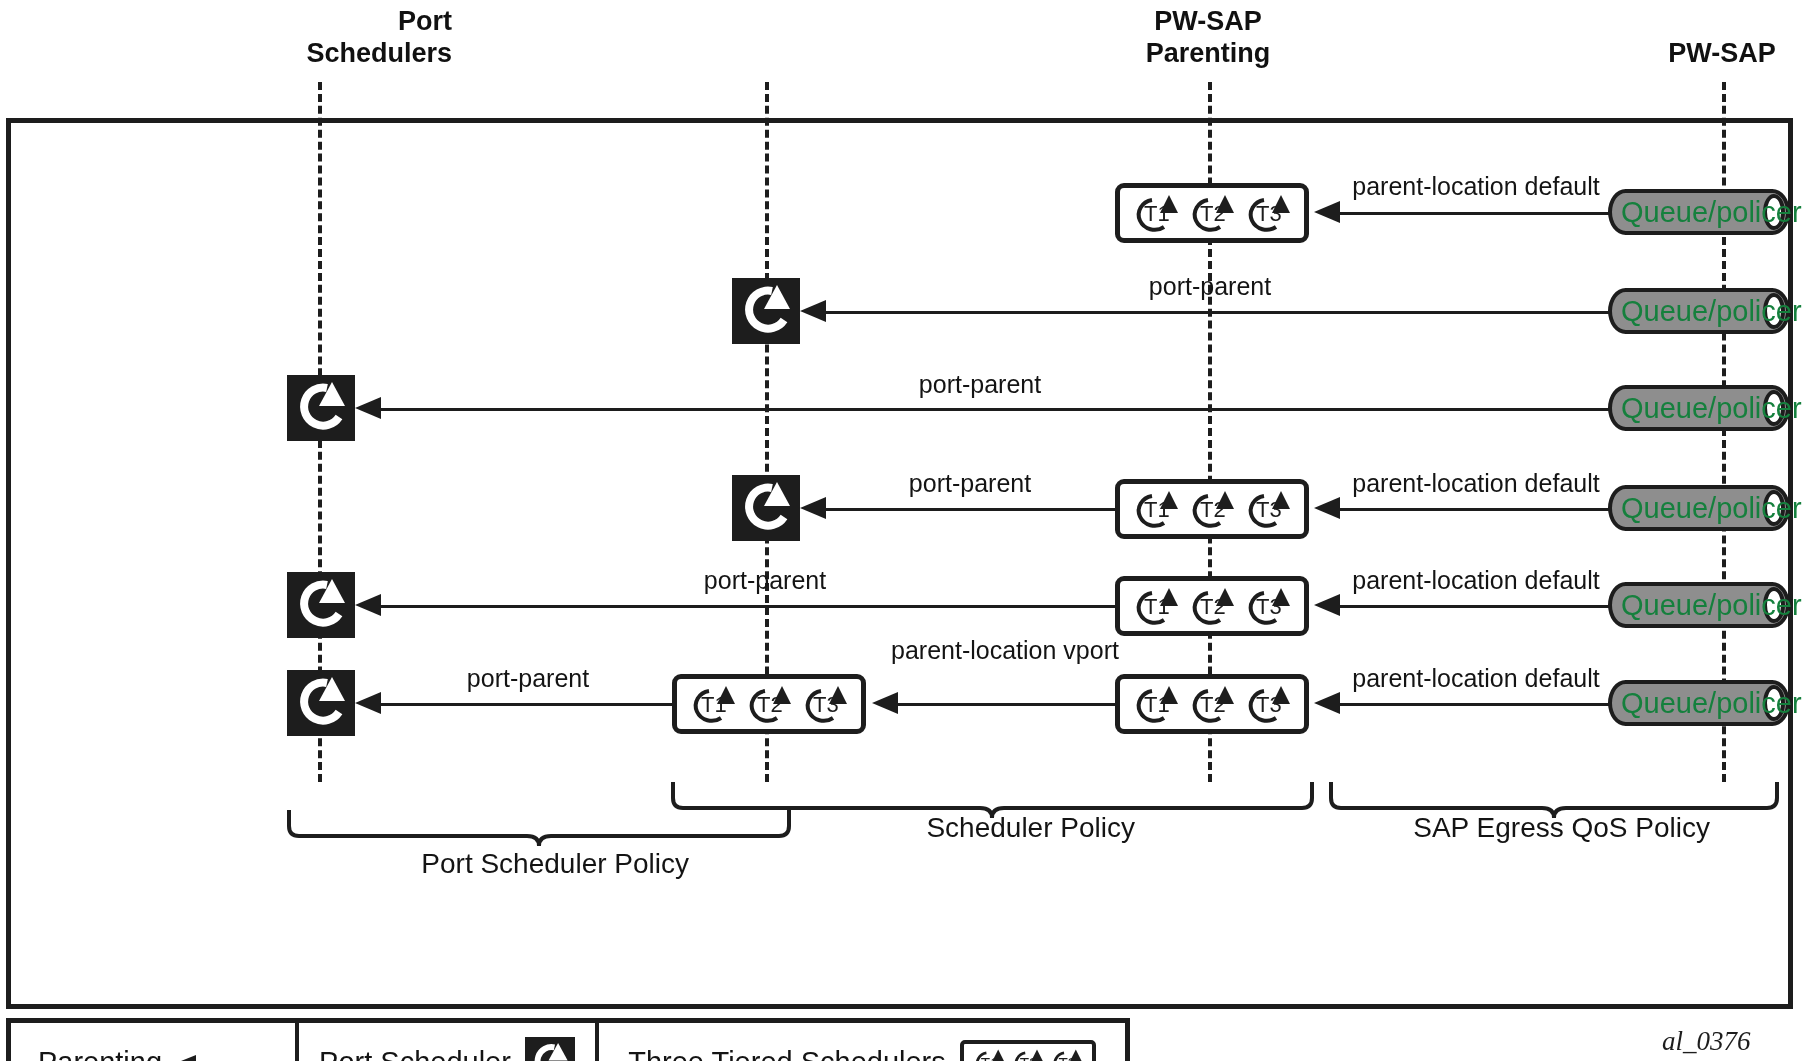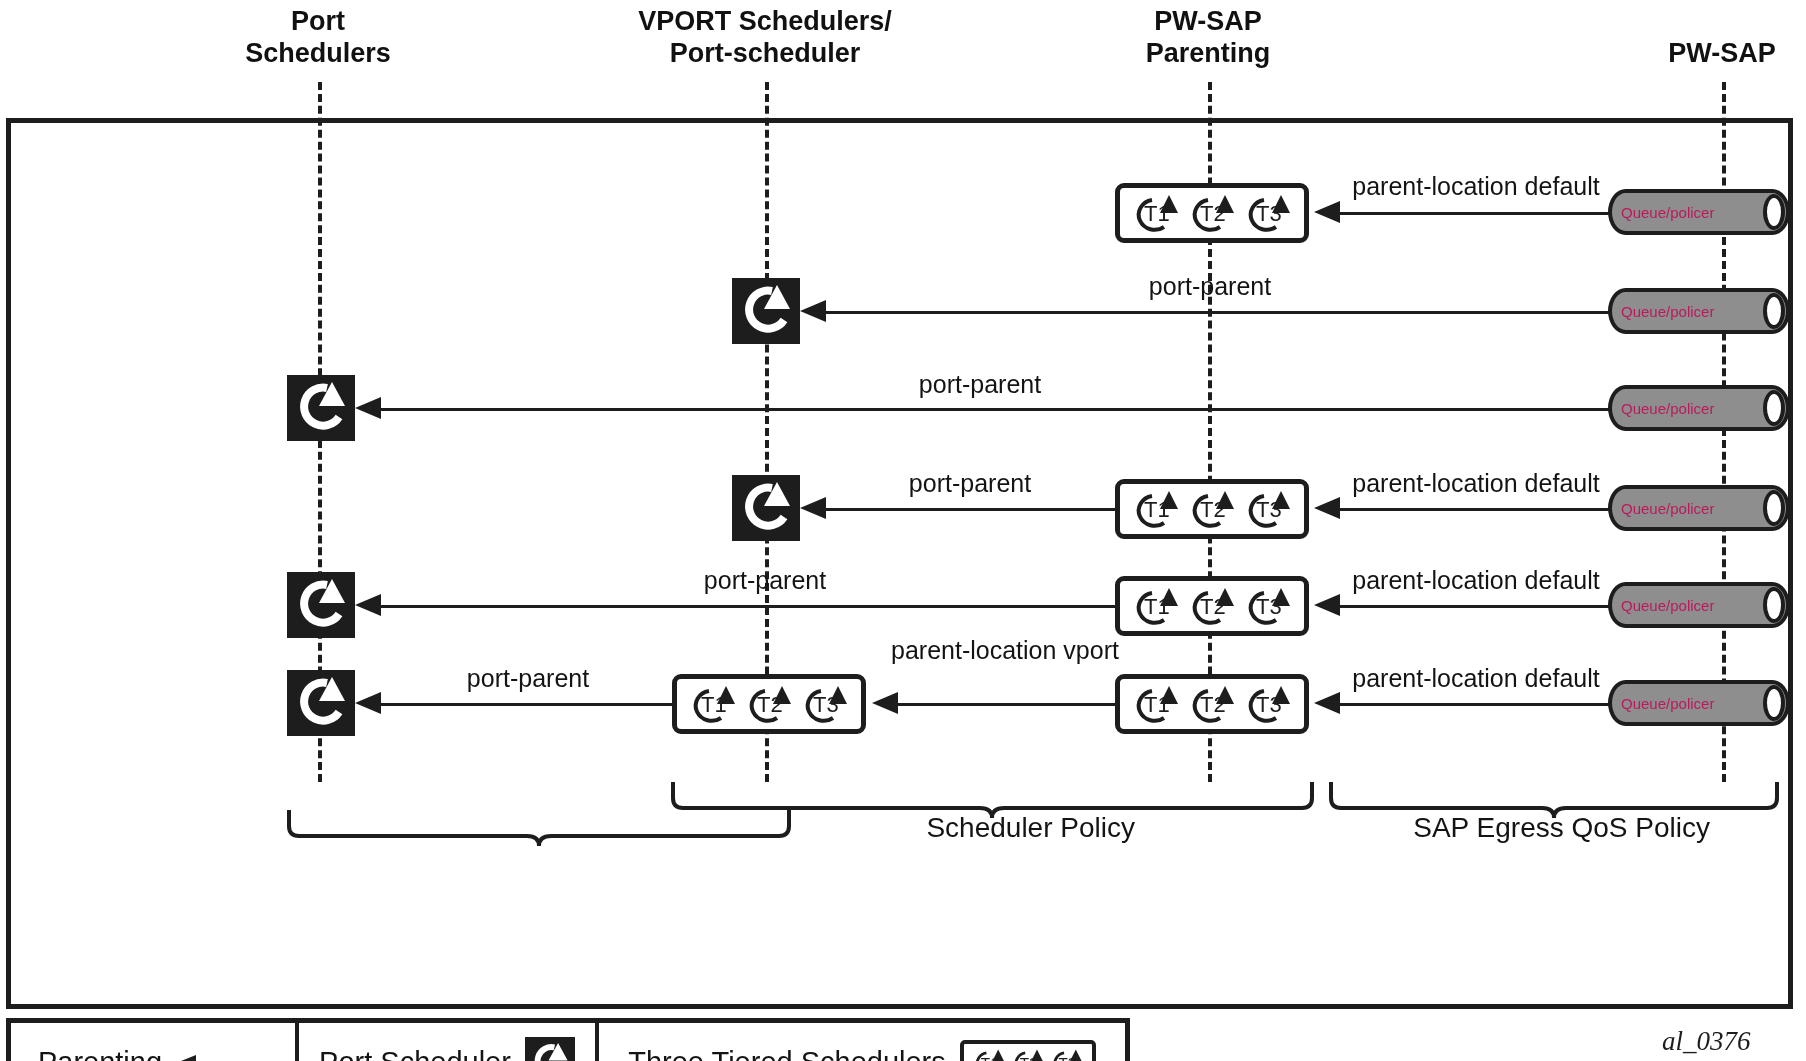--- a/index.html
+++ b/index.html
@@ -17,21 +17,21 @@
   .ps-icon svg{display:block;}
 
   
   .tt-box{position:absolute;background:#fff;border:5px solid #1d1d1d;border-radius:9px;box-sizing:border-box;display:flex;align-items:center;justify-content:center;}
   .tt-box svg{display:block;}
 
   
   .qp{position:absolute;box-sizing:border-box;}
   .qp .body{position:absolute;left:0;top:0;right:0;bottom:0;background:#8e8e8e;border:4px solid #1d1d1d;border-radius:20px/26px;box-sizing:border-box;}
   .qp .cap{position:absolute;right:5px;top:5px;width:22px;height:calc(100% - 10px);border:4px solid #1d1d1d;border-radius:50%;background:#ffffff;box-sizing:border-box;}
-  .qp .txt{position:absolute;left:0;top:0;right:0;bottom:0;display:flex;align-items:center;padding-left:13px;color:#be185d;font-size:15px;white-space:nowrap;}
+  .qp .txt{position:absolute;left:0;top:0;right:0;bottom:0;display:flex;align-items:center;padding-left:13px;color:#15803d;font-size:29px;white-space:nowrap;}
 
   .arrow{position:absolute;height:0;border-top:3px solid #1d1d1d;}
   .arrow-head{position:absolute;width:0;height:0;border-top:11px solid transparent;border-bottom:11px solid transparent;border-right:26px solid #1d1d1d;}
 
   .lbl{position:absolute;font-size:25px;line-height:29px;color:#141414;text-align:center;white-space:nowrap;}
   .lbl.two{white-space:normal;}
 
   .brace{position:absolute;}
   .brace svg{display:block;}
   .brace-lbl{position:absolute;font-size:28px;color:#141414;text-align:right;white-space:nowrap;}
@@ -49,27 +49,23 @@
   .lg-ps{width:50px;height:50px;background:#1d1d1d;}
   .lg-tt{border:4px solid #1d1d1d;border-radius:5px;background:#fff;padding:2px 3px;display:flex;align-items:center;}
 
   #caption{position:absolute;left:1662px;top:1026px;font-family:"Liberation Serif",serif;font-style:italic;font-size:27px;color:#1d1d1d;}
 </style>
 </head>
 <body>
 
 <div id="stage">
 
-  <div class="col-head" style="left:178px;top:5px;width:280px;">
+  <div class="col-head" style="left:172px;top:5px;width:280px;text-align:right;">
     <div>Port</div>
     <div>Schedulers</div>
-  </div>
-  <div class="col-head" style="left:585px;top:5px;width:360px;">
-    <div>VPORT Schedulers/</div>
-    <div>Port-scheduler</div>
   </div>
   <div class="col-head" style="left:1058px;top:5px;width:300px;">
     <div>PW-SAP</div>
     <div>Parenting</div>
   </div>
   <div class="col-head" style="left:1582px;top:37px;width:280px;">
     <div>PW-SAP</div>
   </div>
 
   <div id="frame"></div>
@@ -274,20 +270,21 @@
       <path d="M3 0 L3 16 Q3 26 13 26 L214 26 Q226 26 226 36 Q226 26 238 26 L439 26 Q449 26 449 16 L449 0" fill="none" stroke="#1d1d1d" stroke-width="4"></path>
     </svg>
   </div>
   <div class="brace-lbl" style="left:1410px;top:812px;width:300px;">SAP Egress QoS Policy</div>
 
   <div class="brace" style="left:286px;top:810px;">
     <svg width="506" height="38" viewBox="0 0 506 38">
       <path d="M3 0 L3 16 Q3 26 13 26 L241 26 Q253 26 253 36 Q253 26 265 26 L493 26 Q503 26 503 16 L503 0" fill="none" stroke="#1d1d1d" stroke-width="4"></path>
     </svg>
   </div>
+  <div class="brace-lbl" style="left:389px;top:848px;width:300px;">Port Scheduler Policy</div>
 
   <div id="legend">
     <div class="cell c1">
       <span>Parenting</span>
       <span class="lg-arrow">
         <span class="head"></span>
       </span>
     </div>
     <div class="cell c2">
       <span>Port Scheduler</span>

